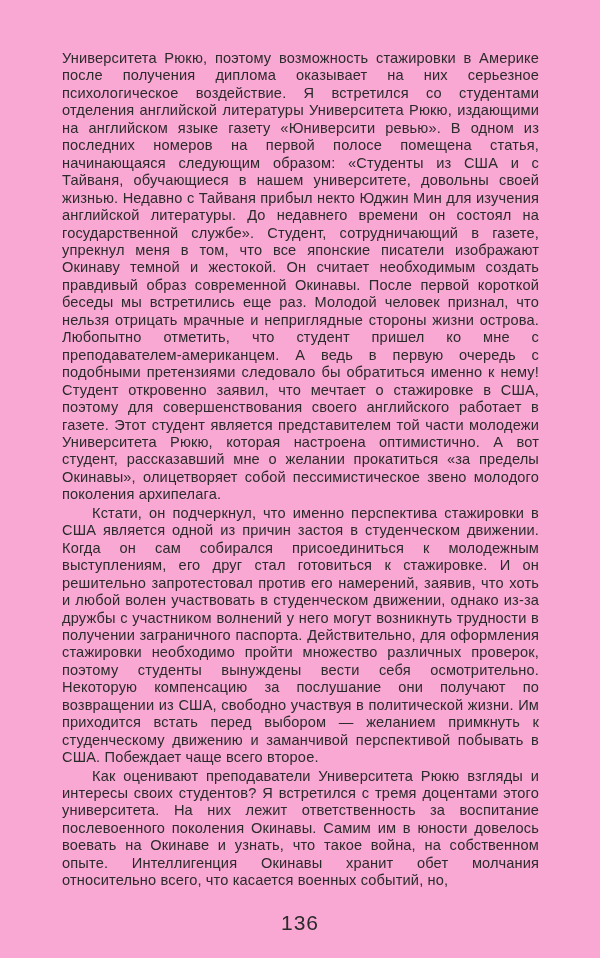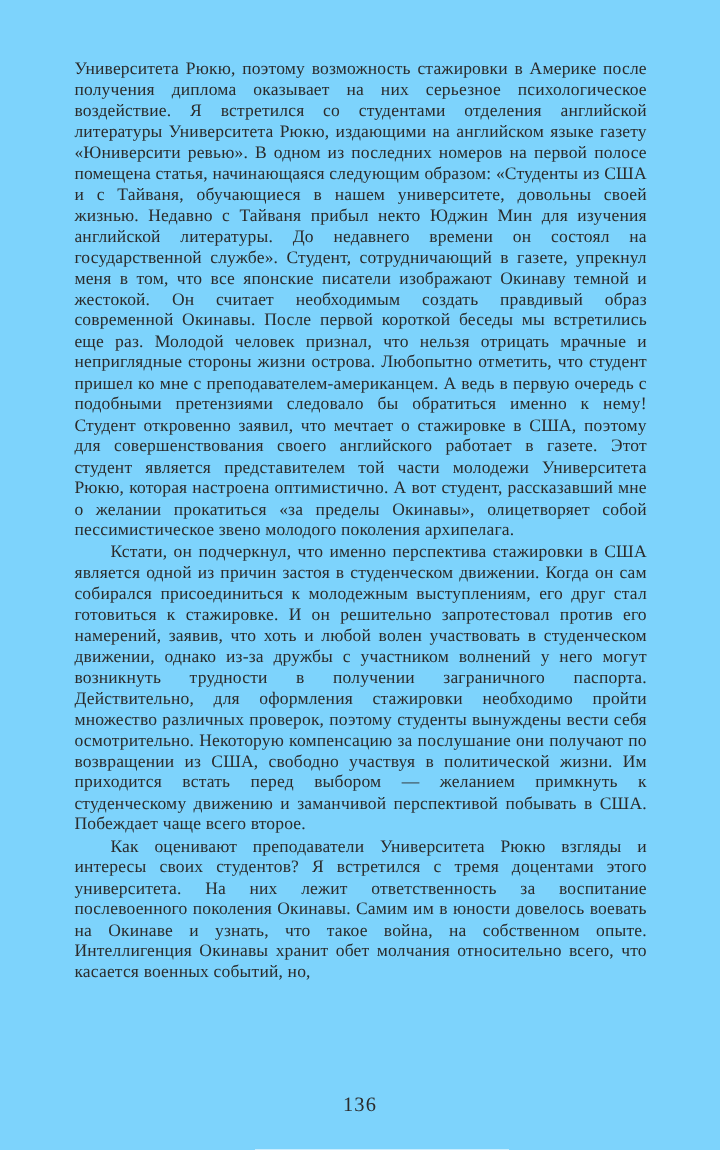--- a/index.html
+++ b/index.html
@@ -4,23 +4,23 @@
   <style>
     html, body {
       margin: 0;
       padding: 0;
       background: #ffffff;
     }
     .page {
       position: relative;
       width: 600px;
       height: 958px;
-      background: #7dd3fc;
+      background: #f9a8d4;
       color: #2b2b2b;
-      font-family: Liberation Serif, serif;
+      font-family: Liberation Sans, sans-serif;
       overflow: hidden;
     }
     .text-block {
       position: absolute;
       top: 50px;
       left: 62px;
       width: 477px;
       font-size: 14.6px;
       line-height: 17.45px;
       text-align: justify;
@@ -33,21 +33,21 @@
     .text-block p.indent {
       text-indent: 30px;
       margin-top: 1px;
     }
     .page-number {
       position: absolute;
       top: 911px;
       left: 0;
       width: 100%;
       text-align: center;
-      font-size: 17px;
+      font-size: 21px;
       letter-spacing: 1px;
       color: #2b2b2b;
     }
   </style>
 </head>
 <body>
 
 <div class="page">
   <div class="text-block">
     <p>Университета Рюкю, поэтому возможность стажировки в Америке после получения диплома оказывает на них серьезное психологическое воздействие. Я встретился со студентами отделения английской литературы Университета Рюкю, издающими на английском языке газету «Юниверсити ревью». В одном из последних номеров на первой полосе помещена статья, начинающаяся следующим образом: «Студенты из США и с Тайваня, обучающиеся в нашем университете, довольны своей жизнью. Недавно с Тайваня прибыл некто Юджин Мин для изучения английской литературы. До недавнего времени он состоял на государственной службе». Студент, сотрудничающий в газете, упрекнул меня в том, что все японские писатели изображают Окинаву темной и жестокой. Он считает необходимым создать правдивый образ современной Окинавы. После первой короткой беседы мы встретились еще раз. Молодой человек признал, что нельзя отрицать мрачные и неприглядные стороны жизни острова. Любопытно отметить, что студент пришел ко мне с преподавателем-американцем. А ведь в первую очередь с подобными претензиями следовало бы обратиться именно к нему! Студент откровенно заявил, что мечтает о стажировке в США, поэтому для совершенствования своего английского работает в газете. Этот студент является представителем той части молодежи Университета Рюкю, которая настроена оптимистично. А вот студент, рассказавший мне о желании прокатиться «за пределы Окинавы», олицетворяет собой пессимистическое звено молодого поколения архипелага.</p>

